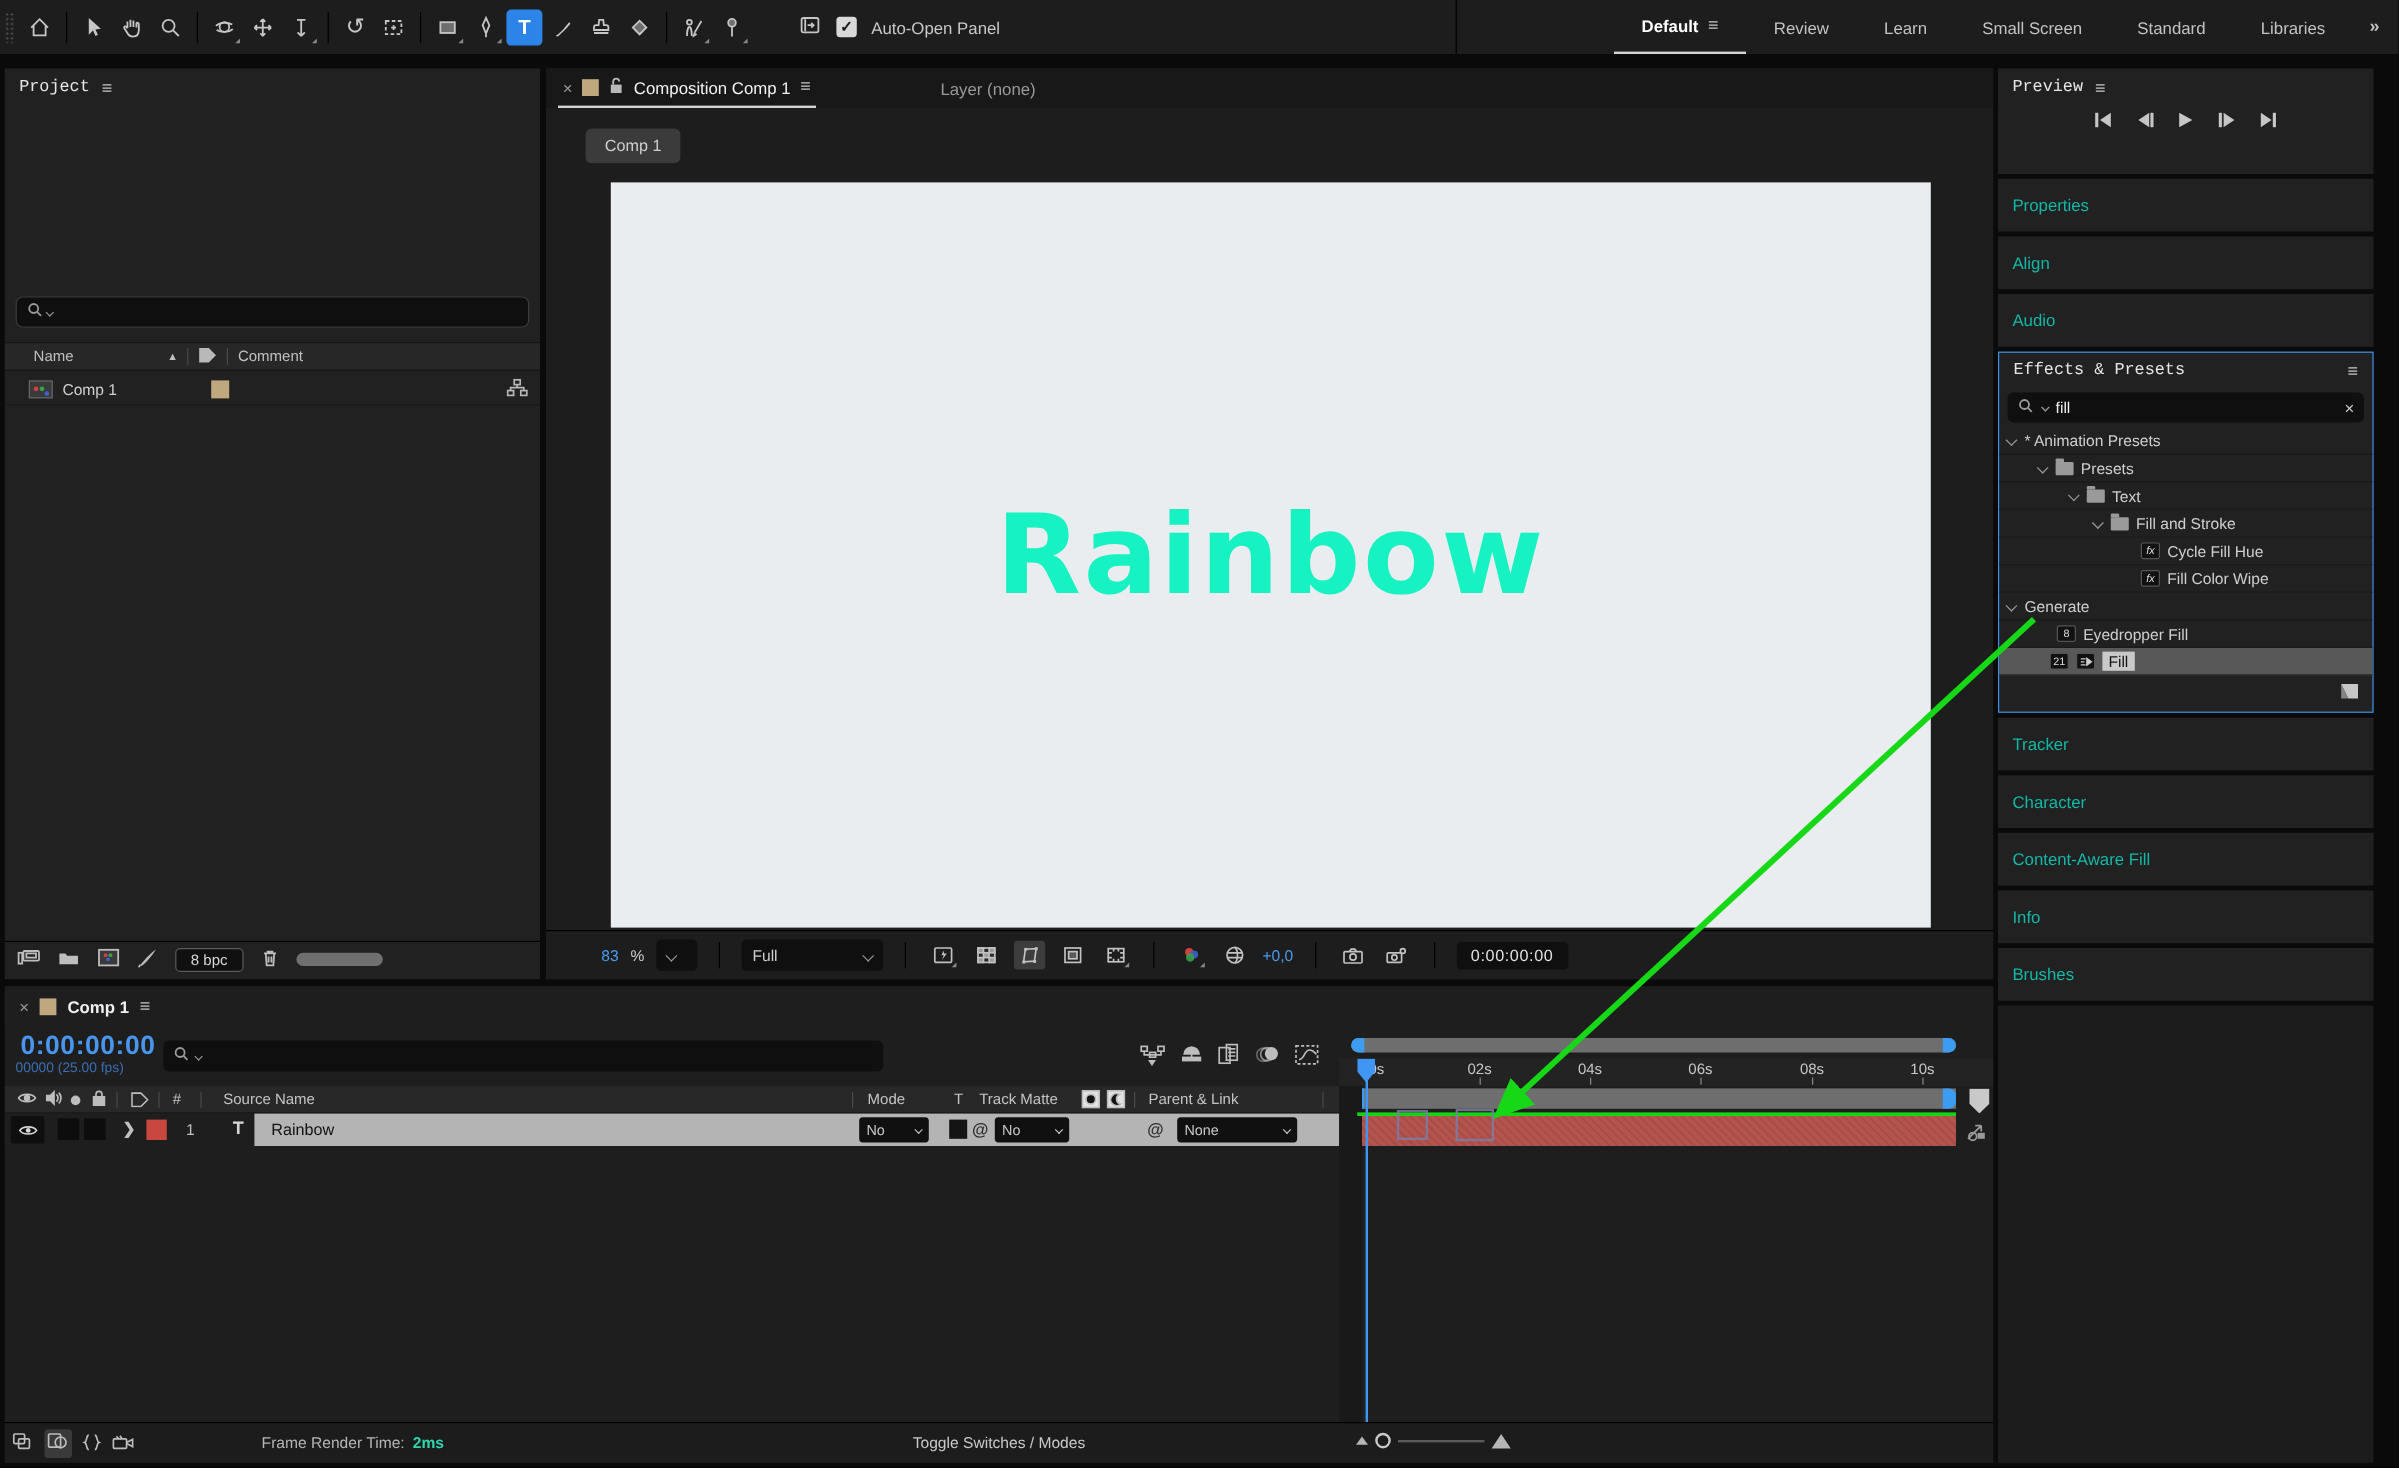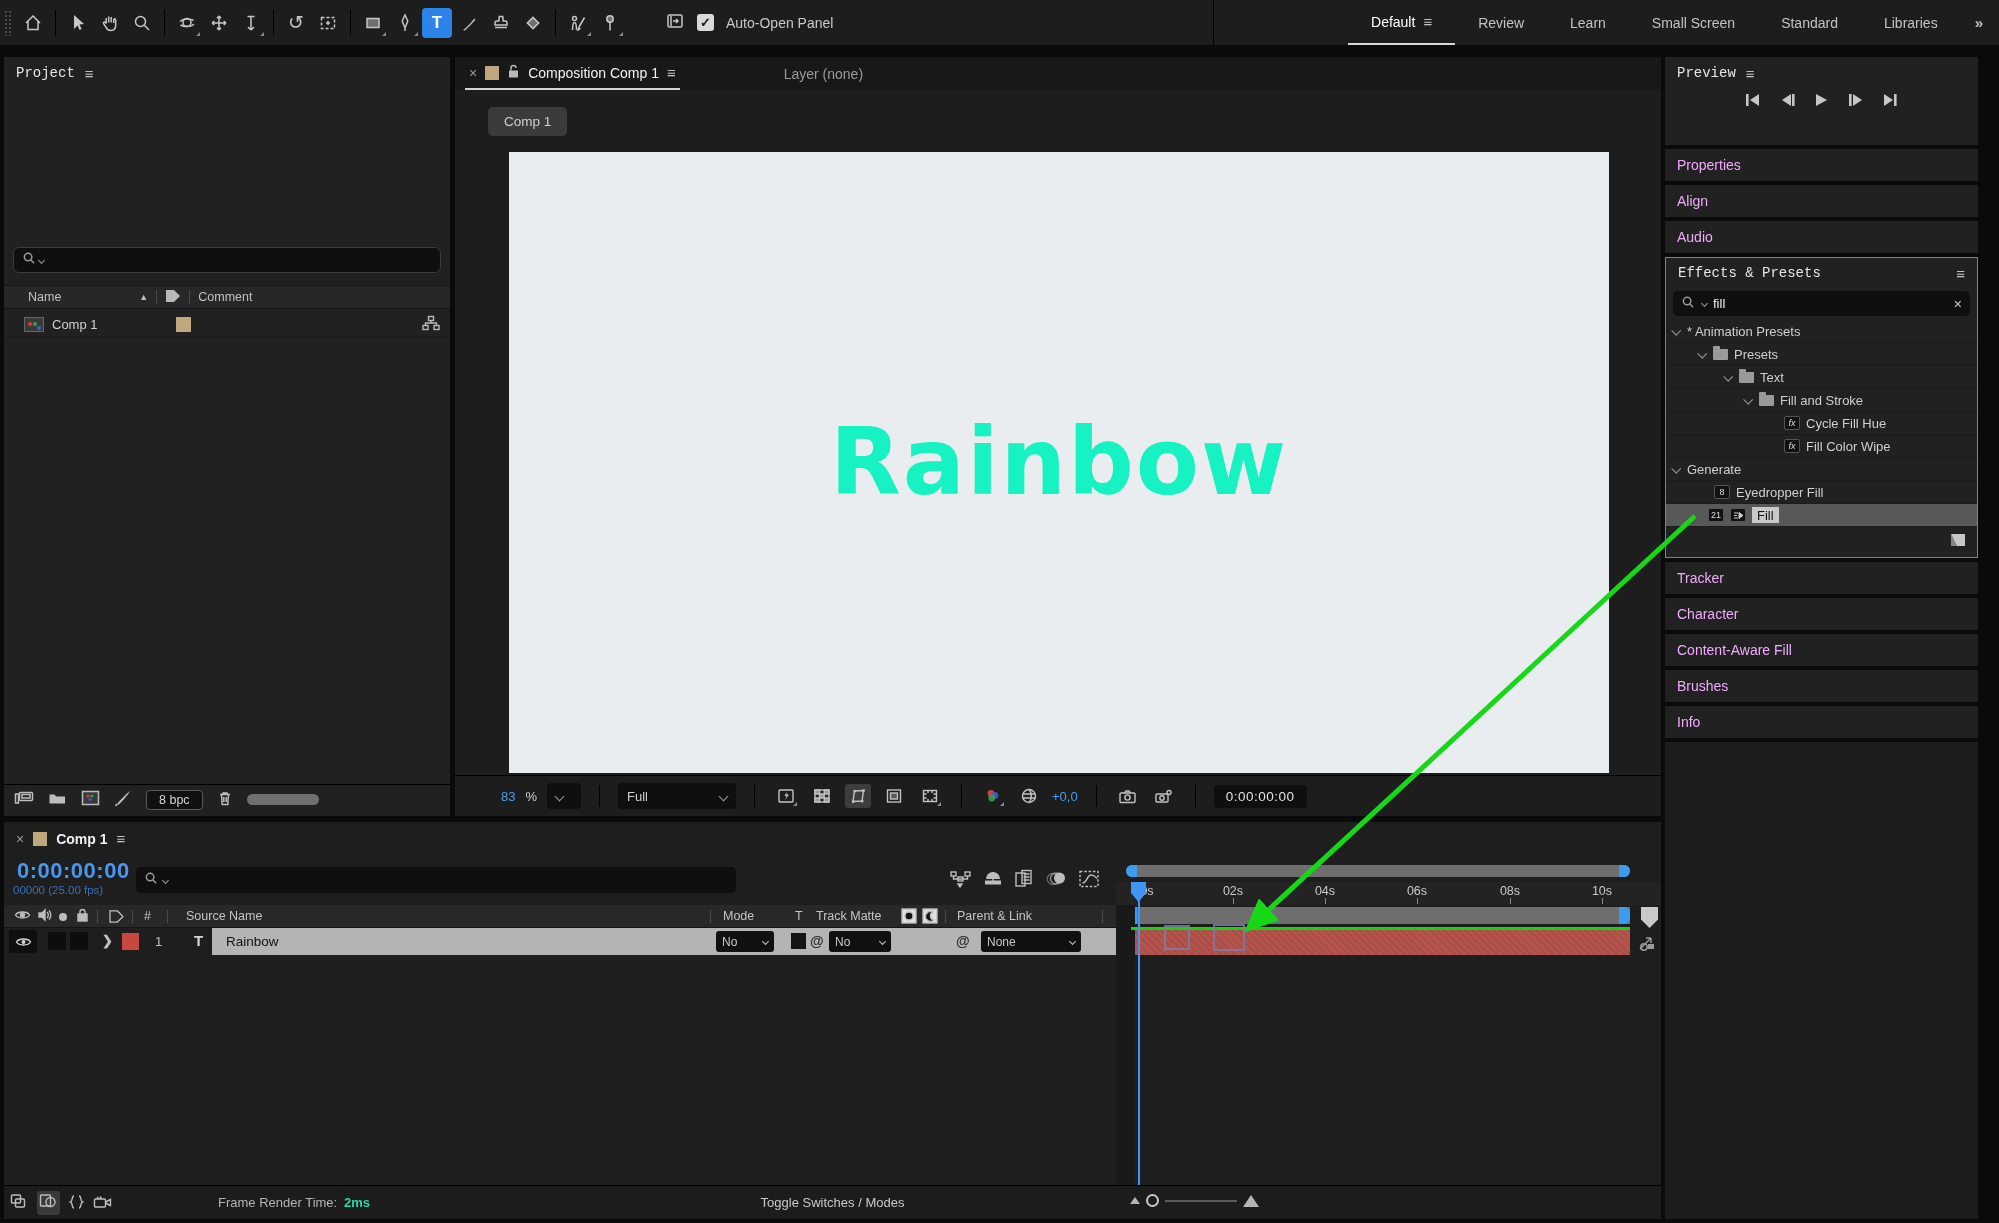--- a/index.html
+++ b/index.html
@@ -24,21 +24,21 @@
 
   .autoopen { display:flex; align-items:center; gap:12px; margin-left:40px; }
   .panel-toggle-ic svg { stroke:#c6c6c6; fill:none; stroke-width:1.5; }
   .checkbox { width:17px; height:17px; background:#d9d9d9; border-radius:3px; color:#191919; font-weight:bold;
               display:flex; align-items:center; justify-content:center; font-size:13px; }
   .autoopen-label { color:#c9c9c9; font-size:14px; }
 
   .bigsep { width:1px; height:45px; background:#000; position:absolute; left:1213px; top:0; }
   .workspaces { position:absolute; right:16px; top:0; height:45px; display:flex; align-items:center; gap:0; }
   .ws { color:#c3c3c3; font-size:14px; padding:0 23px; height:45px; display:flex; align-items:center; gap:8px; }
-  .ws.active { color:#fff; font-weight:normal; border-bottom:2px solid #d6d6d6;justify-content:space-between; }
+  .ws.active { color:#fff; font-weight:bold; border-bottom:2px solid #d6d6d6;justify-content:space-between; }
   .menu-glyph { font-size:15px; color:#c3c3c3; }
   .ws-overflow { color:#c3c3c3; font-size:15px; font-weight:bold; padding-left:14px; }
 
   
   .panel { background:#212121; }
   .phead { display:flex; align-items:center; gap:10px; padding:0 12px; height:32px; color:#d6d6d6; font-size:14px; }
   .phead .title { color:#e6e6e6;font-family:Liberation Mono, monospace; }
 
   
   .project { left:4px; top:57px; width:446px; height:759px; }
@@ -87,21 +87,21 @@
   .ic-btn.on { background:#3d3d3d; }
   .exposure { color:#4a9bf0; font-size:13px; }
   .tcbox { background:#0f0f0f; border-radius:4px; padding:4px 12px; color:#e0e0e0; font-size:13.5px; letter-spacing:0.5px; }
 
   
   .rightcol { left:1665px; top:57px; width:313px; height:1162px; display:flex; flex-direction:column; gap:4px; background:transparent; }
   .rblock { background:#212121; flex:none; }
   .preview-block { height:88px; }
   .transport { display:flex; justify-content:center; gap:18px; margin-top:4px; }
   .tbtn svg { fill:#c6c6c6; stroke:none; }
-  .cbar { height:32px; display:flex; align-items:center; justify-content:space-between; padding:0 12px; color:#f0abfc; font-size:14px; background:#212121; }
+  .cbar { height:44px; display:flex; align-items:center; justify-content:space-between; padding:0 12px; color:#14b8a6; font-size:14px; background:#212121; }
   .ep { height:301px; border:1px solid #3f8fe8; position:relative; }
   .ep .phead { height:30px; }
   .epsearch { position:absolute; left:7px; top:33px; width:297px; height:25px; background:#0f0f0f; border-radius:5px;
               display:flex; align-items:center; gap:6px; padding:0 8px; }
   .epsearch input { background:transparent; border:none; outline:none; color:#eee; font-size:13px; width:230px; }
   .clear-x { color:#cfcfcf; font-size:14px; margin-left:auto; }
   .tree { position:absolute; left:0; top:62px; width:311px; }
   .trow { height:23px; display:flex; align-items:center; gap:6px; border-bottom:1px solid #1b1b1b; color:#cfcfcf; font-size:13px; }
   .trow .caret { margin-right:2px; transform:rotate(45deg) translateY(-1px); }
   .trow.sel { background:#585858; }
@@ -591,24 +591,24 @@
     <div class="cbar">
         <span>Tracker</span>
       </div>
     <div class="cbar">
         <span>Character</span>
       </div>
     <div class="cbar">
         <span>Content-Aware Fill</span>
       </div>
     <div class="cbar">
+        <span>Info</span>
+      </div>
+    <div class="cbar">
         <span>Brushes</span>
-      </div>
-    <div class="cbar">
-        <span>Info</span>
       </div>
     <div class="rfill"></div>
   </div>
 
   <div class="abs tl">
     <div class="tl-tabrow">
       <span class="close-g">×</span>
       <span class="label-swatch" style="width:14px;height:14px"></span>
       <span class="title">Comp 1</span>
       <span class="menu-glyph">≡</span>

